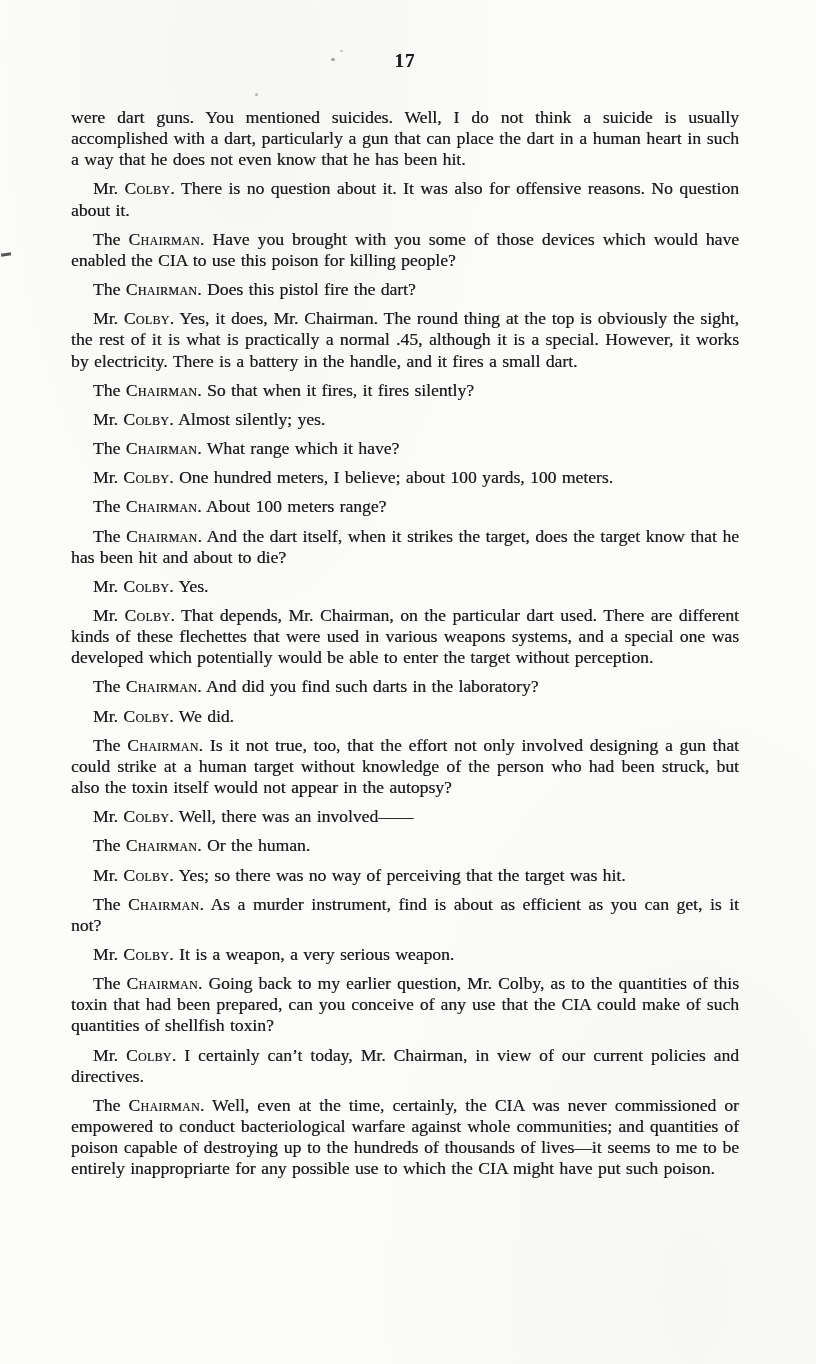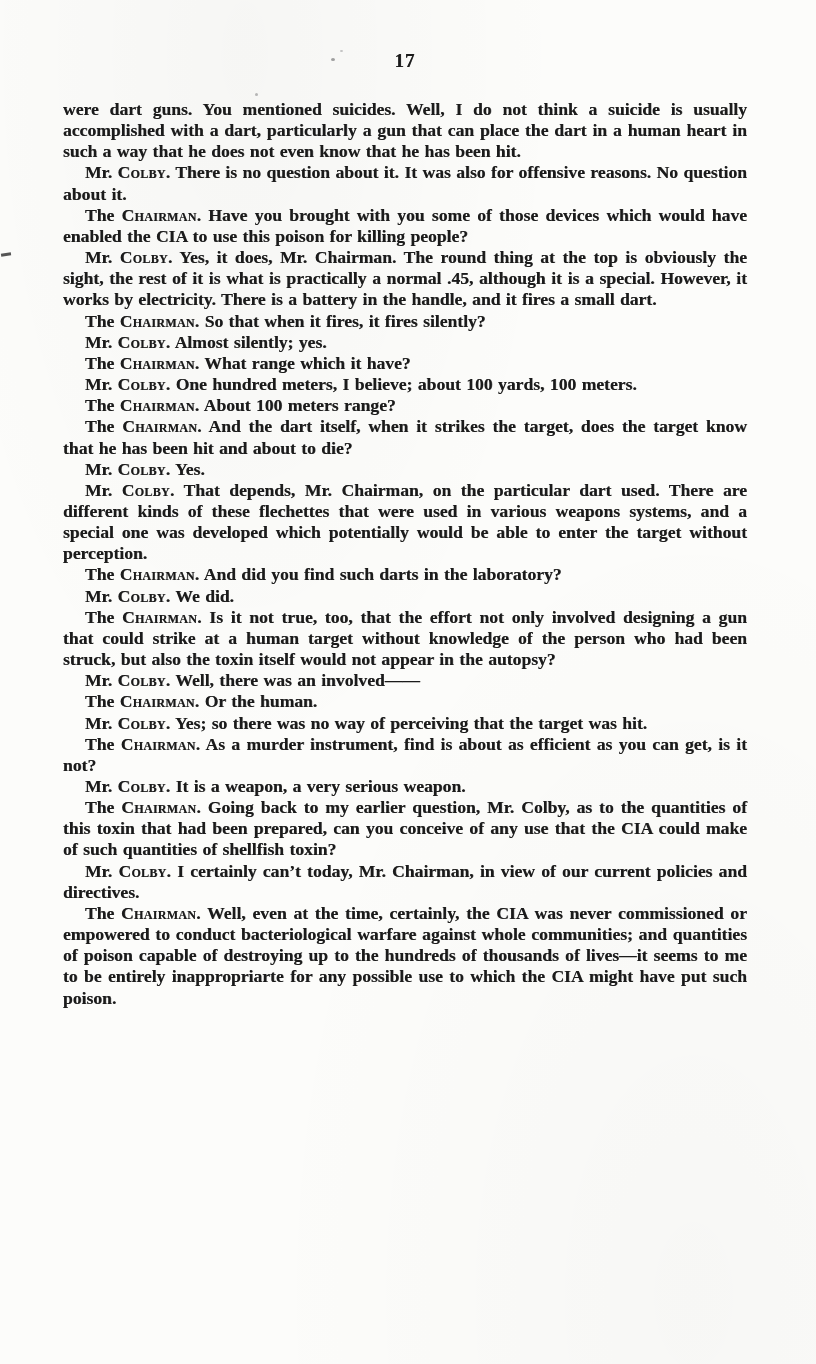--- a/index.html
+++ b/index.html
@@ -37,23 +37,22 @@
     top: 99px;
     left: 63px;
     width: 684px;
     font-size: 17.6px;
     line-height: 21.15px;
     text-align: justify;
     text-shadow: 0.35px 0 0 rgba(0,0,0,0.55);
     word-spacing: 1px;
   }
   .transcript-body p.para {
-    margin: 0;
+    margin: 8px;
     text-indent: 22px;
-    font-weight: bold;
   }
   .transcript-body p.para.noindent {
     text-indent: 0;
   }
   .speaker {
     font-variant: small-caps;
     letter-spacing: 0.3px;
   }
   .scan-artifact {
     position: absolute;
@@ -95,20 +94,21 @@
 </head>
 <body>
 
 <div class="scan-page">
   <div class="page-number">17</div>
 
   <div class="transcript-body">
       <p class="para noindent"><span></span><span class="speaker"></span><span></span><span>were dart guns. You mentioned suicides. Well, I do not think a suicide is usually accomplished with a dart, particularly a gun that can place the dart in a human heart in such a way that he does not even know that he has been hit.</span></p>
       <p class="para"><span>Mr. </span><span class="speaker">Colby</span><span>. </span><span>There is no question about it. It was also for offensive reasons. No question about it.</span></p>
       <p class="para"><span>The </span><span class="speaker">Chairman</span><span>. </span><span>Have you brought with you some of those devices which would have enabled the CIA to use this poison for killing people?</span></p>
+      <p class="para"><span>The </span><span class="speaker">Chairman</span><span>. </span><span>Does this pistol fire the dart?</span></p>
       <p class="para"><span>Mr. </span><span class="speaker">Colby</span><span>. </span><span>Yes, it does, Mr. Chairman. The round thing at the top is obviously the sight, the rest of it is what is practically a normal .45, although it is a special. However, it works by electricity. There is a battery in the handle, and it fires a small dart.</span></p>
       <p class="para"><span>The </span><span class="speaker">Chairman</span><span>. </span><span>So that when it fires, it fires silently?</span></p>
       <p class="para"><span>Mr. </span><span class="speaker">Colby</span><span>. </span><span>Almost silently; yes.</span></p>
       <p class="para"><span>The </span><span class="speaker">Chairman</span><span>. </span><span>What range which it have?</span></p>
       <p class="para"><span>Mr. </span><span class="speaker">Colby</span><span>. </span><span>One hundred meters, I believe; about 100 yards, 100 meters.</span></p>
       <p class="para"><span>The </span><span class="speaker">Chairman</span><span>. </span><span>About 100 meters range?</span></p>
       <p class="para"><span>The </span><span class="speaker">Chairman</span><span>. </span><span>And the dart itself, when it strikes the target, does the target know that he has been hit and about to die?</span></p>
       <p class="para"><span>Mr. </span><span class="speaker">Colby</span><span>. </span><span>Yes.</span></p>
       <p class="para"><span>Mr. </span><span class="speaker">Colby</span><span>. </span><span>That depends, Mr. Chairman, on the particular dart used. There are different kinds of these flechettes that were used in various weapons systems, and a special one was developed which potentially would be able to enter the target without perception.</span></p>
       <p class="para"><span>The </span><span class="speaker">Chairman</span><span>. </span><span>And did you find such darts in the laboratory?</span></p>

